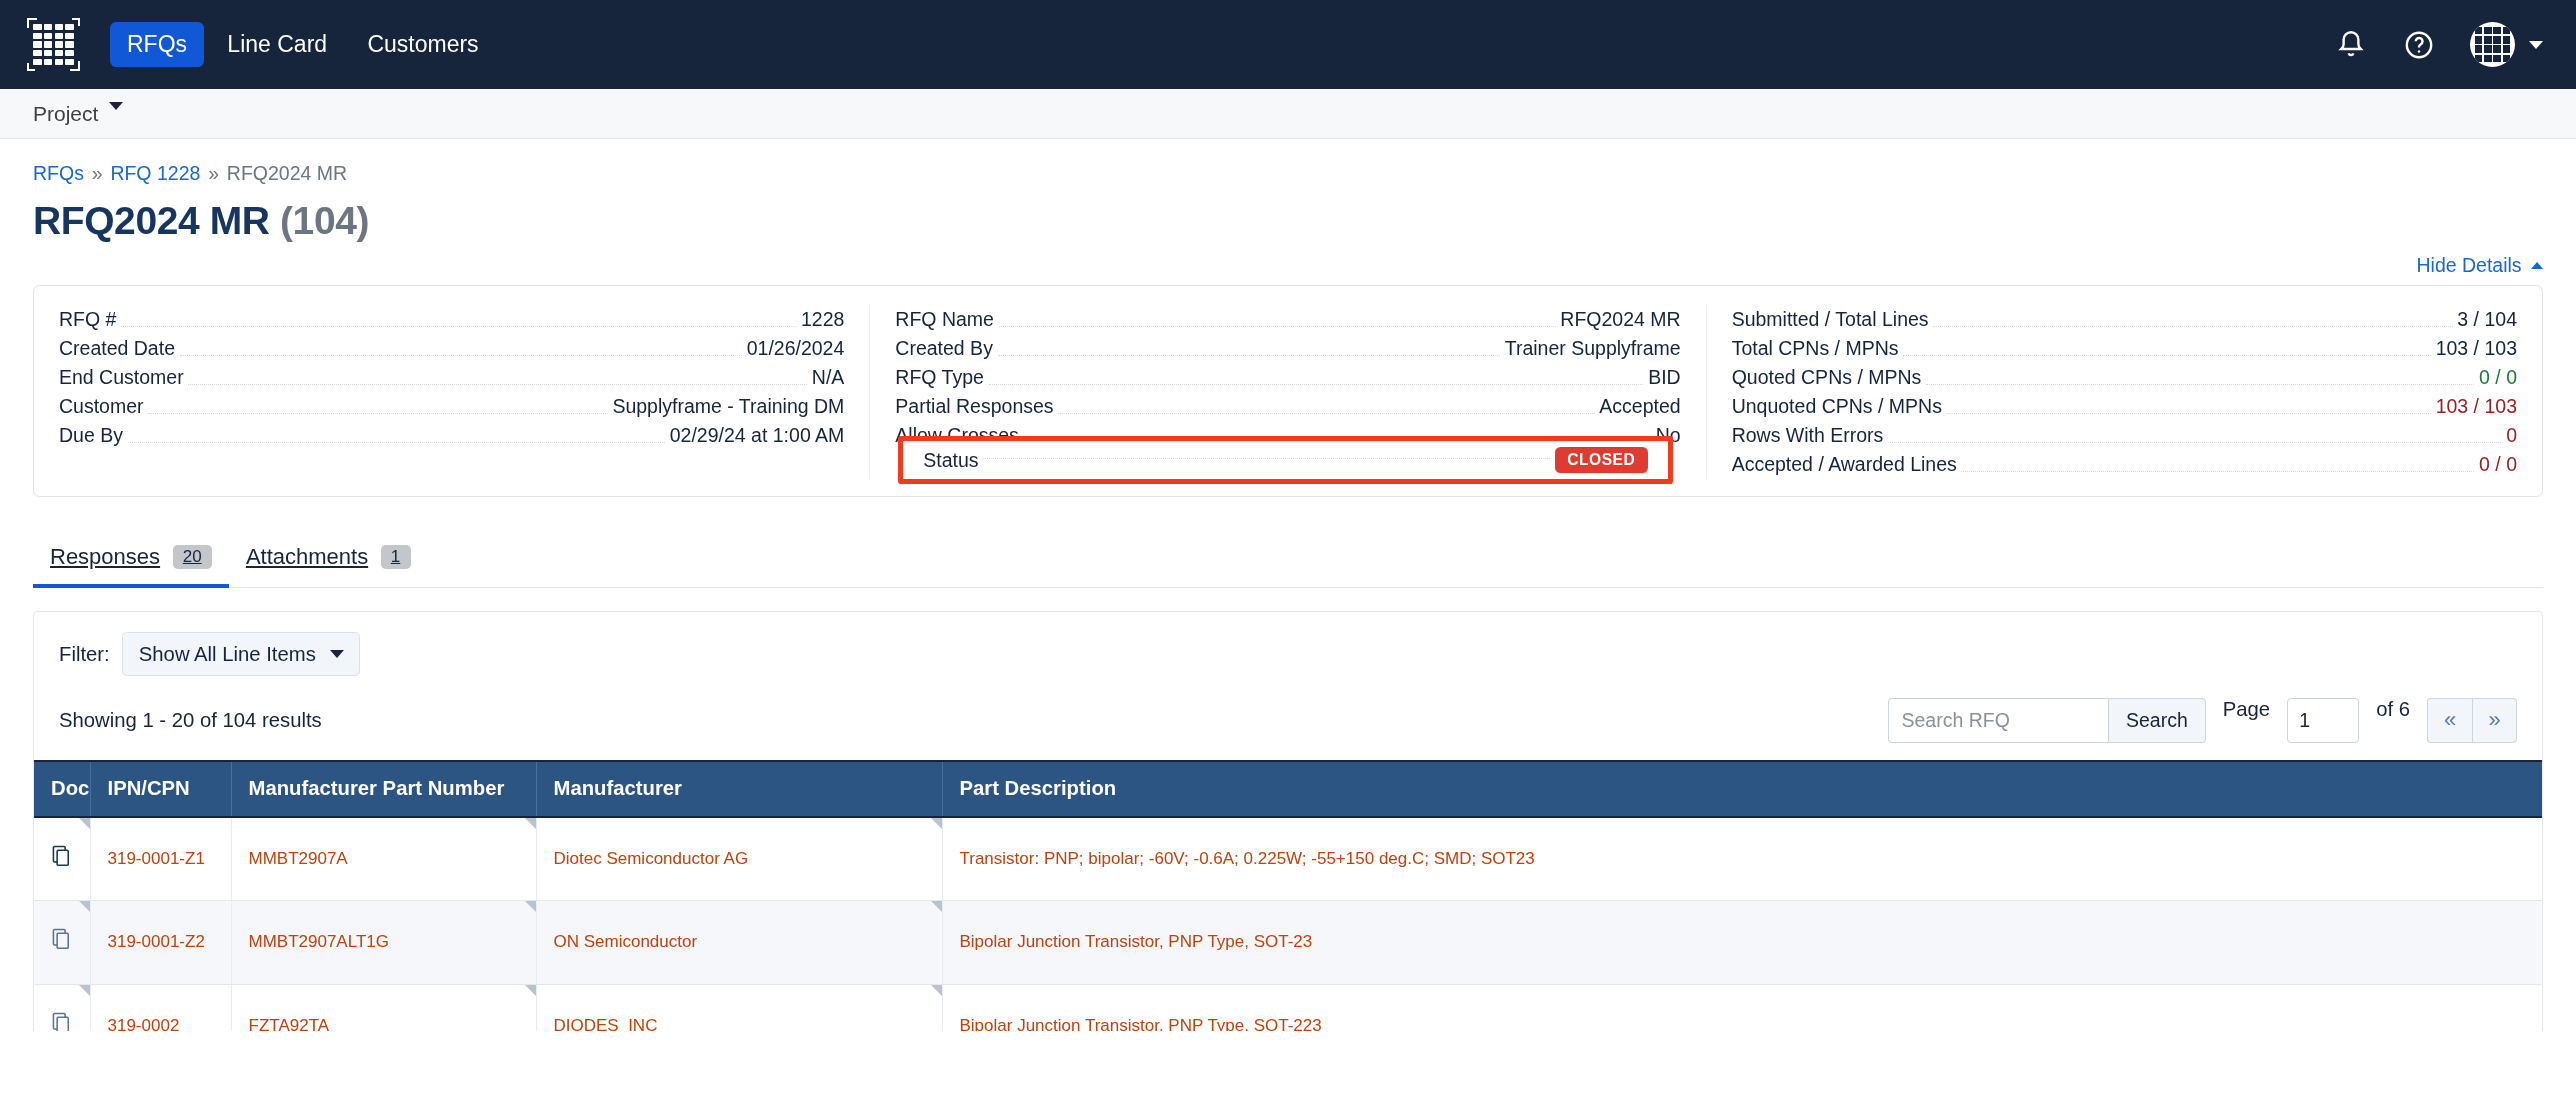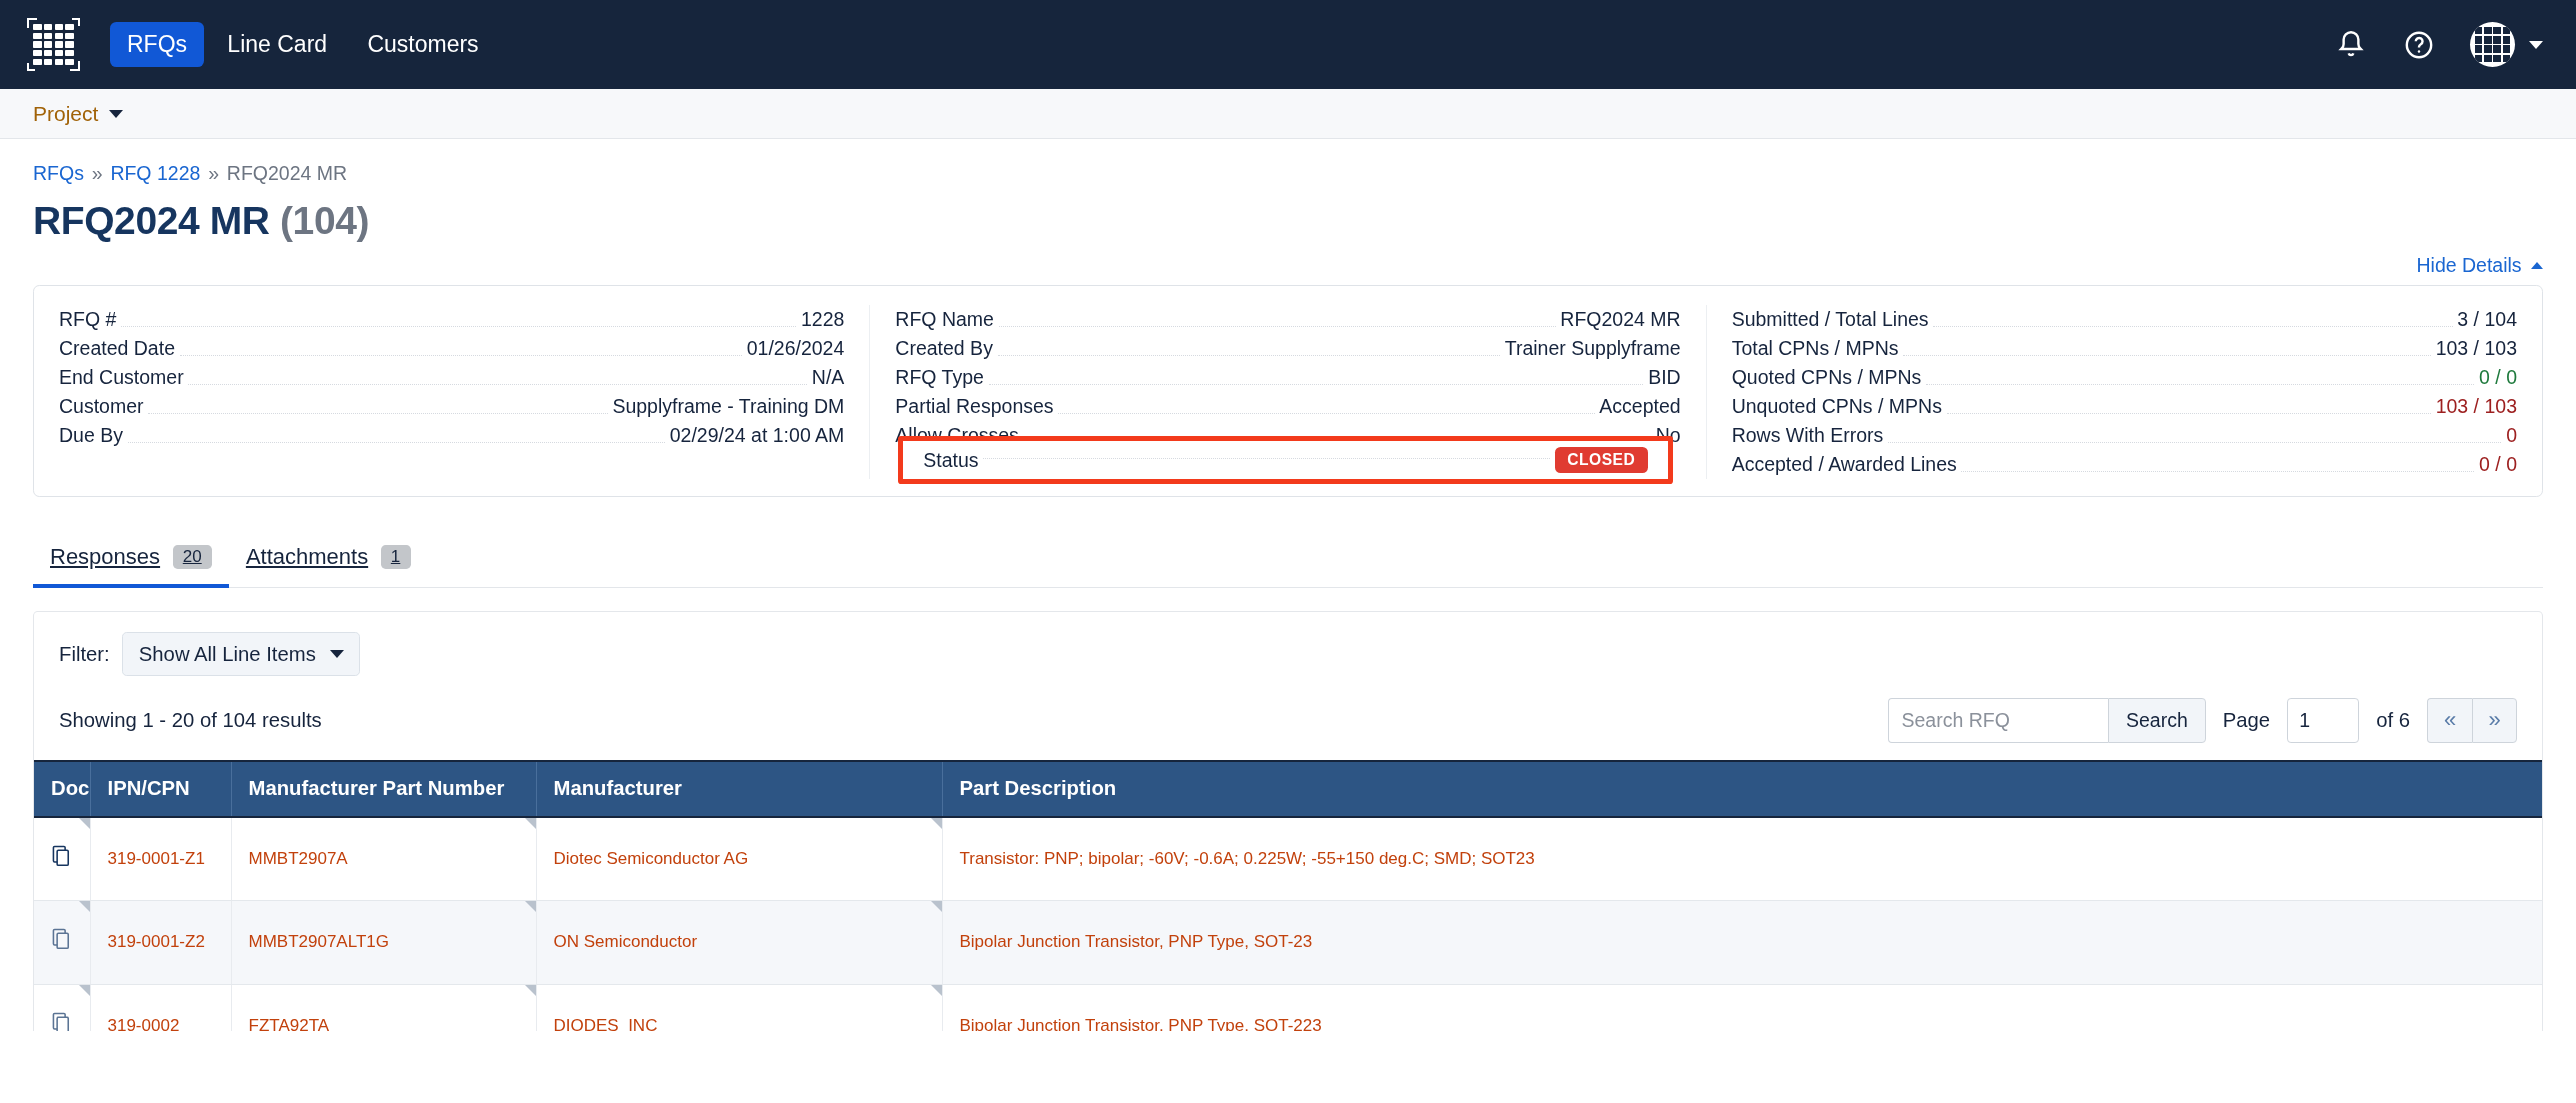--- a/index.html
+++ b/index.html
@@ -84,22 +84,22 @@
 
   
   .projectbar {
     height: 50px;
     background: #f7f8fa;
     border-bottom: 0.8px solid #e3e6ea;
     display: flex; align-items: center;
     padding: 0 33px;
   }
   .project-sel {
-    display: flex; align-items: center; gap: 11px;
-    font-size: 21px; color: #a16207; cursor: pointer;
+    display: flex; gap: 11px;
+    font-size: 21px; color: #404040; cursor: pointer;
   }
   .chev-down-dark {
     width: 0; height: 0; border-left: 7px solid transparent;
     border-right: 7px solid transparent; border-top: 8.6px solid #16243d;
   }
 
   
   .page { padding: 0 33px; }
 
   .breadcrumb {
@@ -250,21 +250,21 @@
     font-size: 20.3px;
     color: #16243d;
     cursor: pointer;
   }
 
   .results-bar {
     display: flex; align-items: center;
     padding: 4.7px 25px 17px 25px;
   }
   .results-text { font-size: 20.3px; color: #16243d; }
-  .pager { margin-left: auto; display: flex; align-items: center; gap: 17px; }
+  .pager { margin-left: auto; display: flex; align-items: flex-start; gap: 17px; }
   .search-group { display: flex; }
   .search-input {
     width: 220px; height: 45px;
     border: 0.8px solid #ced4db;
     border-right: none;
     border-radius: 3.9px 0 0 3.9px;
     font-size: 19.5px;
     padding: 0 12.5px;
     color: #16243d;
     font-family: "Liberation Sans", sans-serif;

